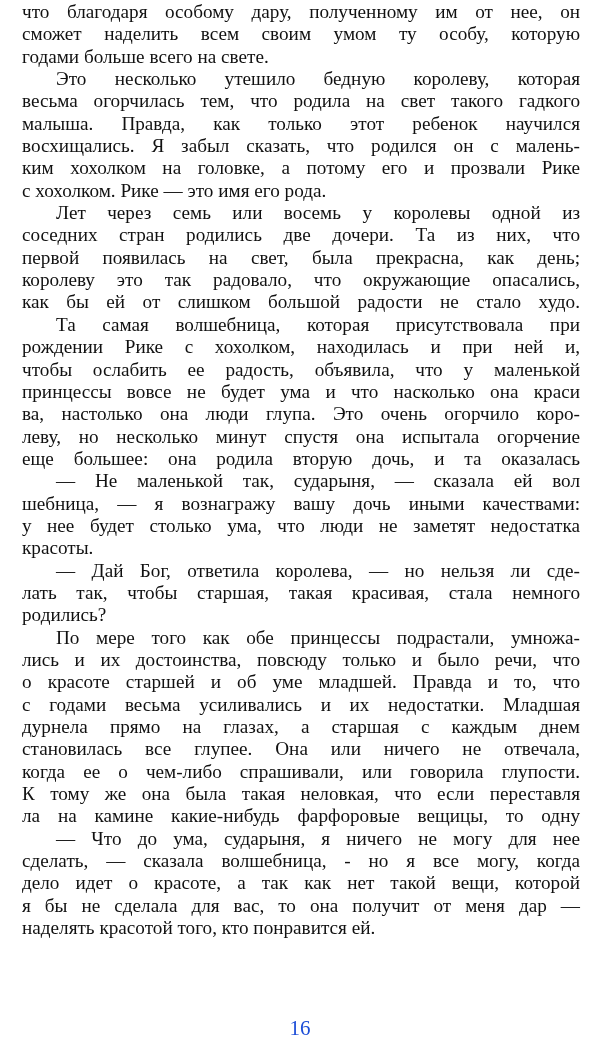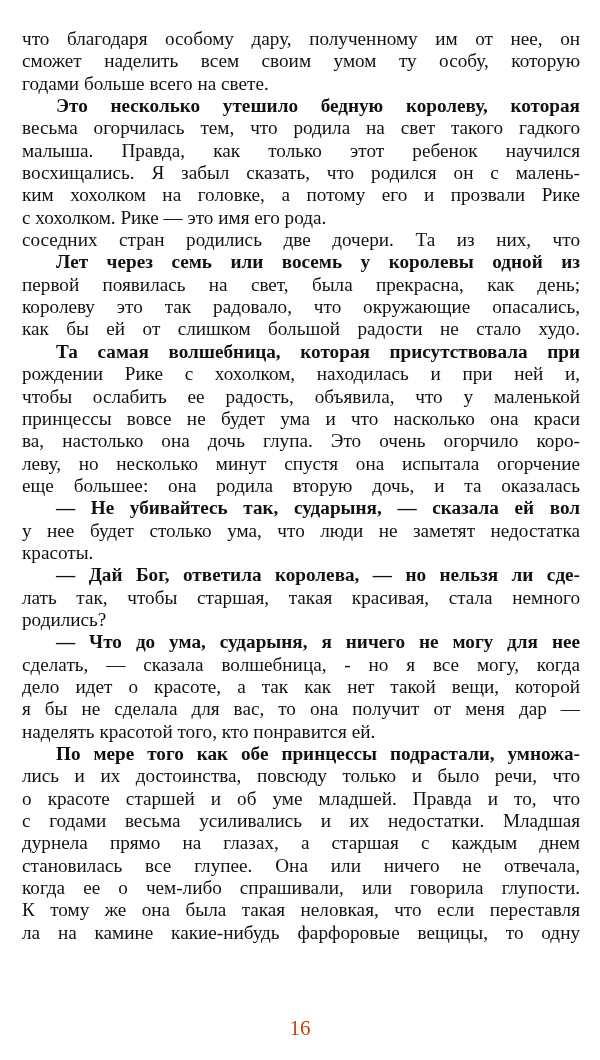--- a/index.html
+++ b/index.html
@@ -1,45 +1,45 @@
 <!DOCTYPE html>
 <html><head>
 <meta charset="utf-8">
 <style>
   html, body { margin: 0; padding: 0; background: #ffffff; }
   body { width: 600px; height: 1060px; overflow: hidden; position: relative; }
   .page {
     position: absolute;
     left: 22px;
-    top: 28px;
+    top: 1px;
     width: 558px;
     font-family: "Liberation Serif", serif;
     font-size: 19.2px;
     line-height: 22.35px;
     color: #111111;
   }
   .line {
     display: block;
     white-space: nowrap;
     text-align: justify;
     text-align-last: justify;
     height: 22.35px;
     overflow: visible;
   }
   .line.last { text-align-last: left; }
-  .line.indent { padding-left: 34px; font-weight: bold; }
+  .line.indent { padding-left: 34px; }
   .page-number {
     position: absolute;
     left: 0;
     width: 600px;
     top: 1016px;
     text-align: center;
     font-family: "Liberation Serif", serif;
     font-size: 21px;
-    color: #c2410c;
+    color: #1d4ed8;
   }
 </style>
 </head>
 <body>
 
 <div class="page">
 
   <div>
     <span class="line">что благодаря особому дару, полученному им от нее, он</span>
     <span class="line">сможет наделить всем своим умом ту особу, которую</span>
@@ -49,63 +49,64 @@
   <div>
     <span class="line indent">Это несколько утешило бедную королеву, которая</span>
     <span class="line">весьма огорчилась тем, что родила на свет такого гадкого</span>
     <span class="line">малыша. Правда, как только этот ребенок научился</span>
     <span class="line">восхищались. Я забыл сказать, что родился он с малень-</span>
     <span class="line">ким хохолком на головке, а потому его и прозвали Рике</span>
     <span class="line last">с хохолком. Рике — это имя его рода.</span>
   </div>
 
   <div>
+    <span class="line indent">Лет через семь или восемь у королевы одной из</span>
     <span class="line">соседних стран родились две дочери. Та из них, что</span>
-    <span class="line indent">Лет через семь или восемь у королевы одной из</span>
     <span class="line">первой появилась на свет, была прекрасна, как день;</span>
     <span class="line">королеву это так радовало, что окружающие опасались,</span>
     <span class="line">как бы ей от слишком большой радости не стало худо.</span>
   </div>
 
   <div>
     <span class="line indent">Та самая волшебница, которая присутствовала при</span>
     <span class="line">рождении Рике с хохолком, находилась и при ней и,</span>
     <span class="line">чтобы ослабить ее радость, объявила, что у маленькой</span>
     <span class="line">принцессы вовсе не будет ума и что насколько она краси</span>
-    <span class="line">ва, настолько она дочь глупа. Это очень огорчило коро-</span>
+    <span class="line">ва, настолько она люди глупа. Это очень огорчило коро-</span>
     <span class="line">леву, но несколько минут спустя она испытала огорчение</span>
     <span class="line">еще большее: она родила вторую дочь, и та оказалась</span>
   </div>
 
   <div>
-    <span class="line indent">— Не убивайтесь так, сударыня, — сказала ей вол</span>
+    <span class="line indent">— Не маленькой так, сударыня, — сказала ей вол</span>
+    <span class="line">шебница, — я вознагражу вашу дочь иными качествами:</span>
     <span class="line">у нее будет столько ума, что люди не заметят недостатка</span>
     <span class="line last">красоты.</span>
   </div>
 
   <div>
     <span class="line indent">— Дай Бог,    ответила королева, — но нельзя ли сде-</span>
     <span class="line">лать так, чтобы старшая, такая красивая, стала немного</span>
     <span class="line last">родились?</span>
-  </div>
-
-  <div>
-    <span class="line indent">— Что до ума, сударыня, я ничего не могу для нее</span>
-    <span class="line">сделать, — сказала волшебница, -  но я все могу, когда</span>
-    <span class="line">дело идет о красоте, а так как нет такой вещи, которой</span>
-    <span class="line">я бы не сделала для вас, то она получит от меня дар —</span>
-    <span class="line last">наделять красотой того, кто понравится ей.</span>
   </div>
 
   <div>
     <span class="line indent">По мере того как обе принцессы подрастали, умножа-</span>
     <span class="line">лись и их достоинства, повсюду только и было речи, что</span>
     <span class="line">о красоте старшей и об уме младшей. Правда и то, что</span>
     <span class="line">с годами весьма усиливались и их недостатки. Младшая</span>
     <span class="line">дурнела прямо на глазах, а старшая с каждым днем</span>
     <span class="line">становилась все глупее. Она или ничего не отвечала,</span>
     <span class="line">когда ее о чем-либо спрашивали, или говорила глупости.</span>
     <span class="line">К тому же она была такая неловкая, что если переставля</span>
     <span class="line">ла на камине какие-нибудь фарфоровые вещицы, то одну</span>
   </div>
+
+  <div>
+    <span class="line indent">— Что до ума, сударыня, я ничего не могу для нее</span>
+    <span class="line">сделать, — сказала волшебница, -  но я все могу, когда</span>
+    <span class="line">дело идет о красоте, а так как нет такой вещи, которой</span>
+    <span class="line">я бы не сделала для вас, то она получит от меня дар —</span>
+    <span class="line last">наделять красотой того, кто понравится ей.</span>
+  </div>
 </div>
 
 <div class="page-number">16</div>
 
 </body></html>

